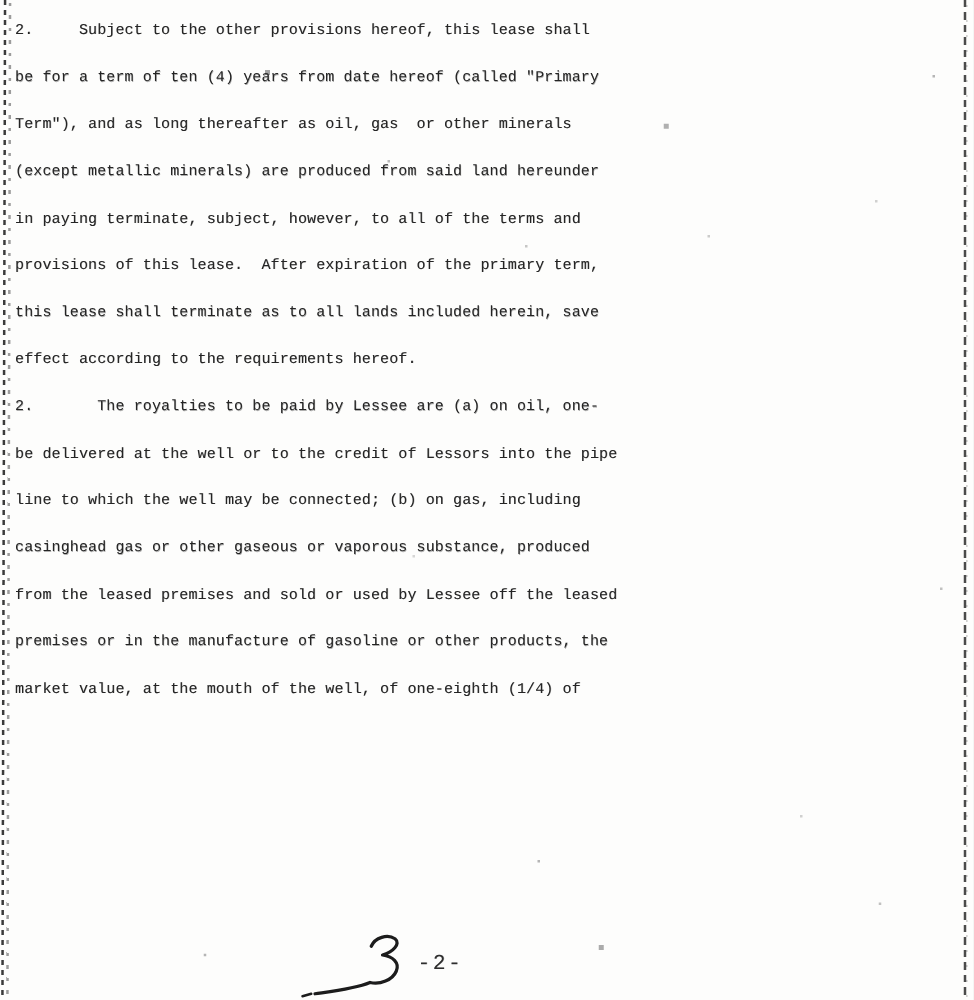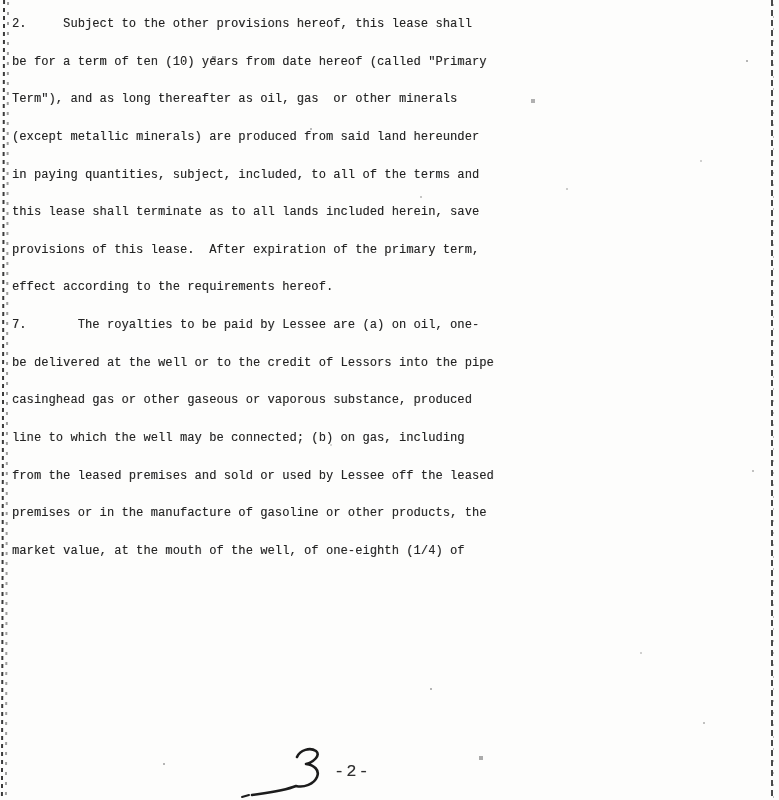--- a/index.html
+++ b/index.html
@@ -91,31 +91,31 @@
 <body>
 
 <div class="page">
 
   <div class="edge-left"></div>
   <div class="edge-right"></div>
   <div class="speckles"></div>
 
   <div class="text-block">
       <div class="line">2.     Subject to the other provisions hereof, this lease shall</div>
-      <div class="line">be for a term of ten (10) years from date hereof (called "Primary</div>
+      <div class="line">be for a term of ten (4) years from date hereof (called "Primary</div>
       <div class="line">Term"), and as long thereafter as oil, gas  or other minerals</div>
       <div class="line">(except metallic minerals) are produced from said land hereunder</div>
-      <div class="line">in paying quantities, subject, included, to all of the terms and</div>
+      <div class="line">in paying terminate, subject, however, to all of the terms and</div>
+      <div class="line">provisions of this lease.  After expiration of the primary term,</div>
       <div class="line">this lease shall terminate as to all lands included herein, save</div>
-      <div class="line">provisions of this lease.  After expiration of the primary term,</div>
       <div class="line">effect according to the requirements hereof.</div>
-      <div class="line">7.       The royalties to be paid by Lessee are (a) on oil, one-</div>
+      <div class="line">2.       The royalties to be paid by Lessee are (a) on oil, one-</div>
       <div class="line">be delivered at the well or to the credit of Lessors into the pipe</div>
+      <div class="line">line to which the well may be connected; (b) on gas, including</div>
       <div class="line">casinghead gas or other gaseous or vaporous substance, produced</div>
-      <div class="line">line to which the well may be connected; (b) on gas, including</div>
       <div class="line">from the leased premises and sold or used by Lessee off the leased</div>
       <div class="line">premises or in the manufacture of gasoline or other products, the</div>
       <div class="line">market value, at the mouth of the well, of one-eighth (1/4) of</div>
     </div>
 
   <svg class="handwritten-three" viewBox="0 0 90 62" xmlns="http://www.w3.org/2000/svg" aria-label="3">
     <path d="M 57 20 C 60 13 70 10 76 14 C 81 18 74 25 66 27 C 74 28 80 33 77 40 C 74 47 64 51 56 49 C 44 54 26 56 12 58" fill="none" stroke="#1c1c1c" stroke-width="2.6" stroke-linecap="round" stroke-linejoin="round"></path>
     <path d="M 2 60 L 9 58" fill="none" stroke="#1c1c1c" stroke-width="2" stroke-linecap="round"></path>
   </svg>
 

